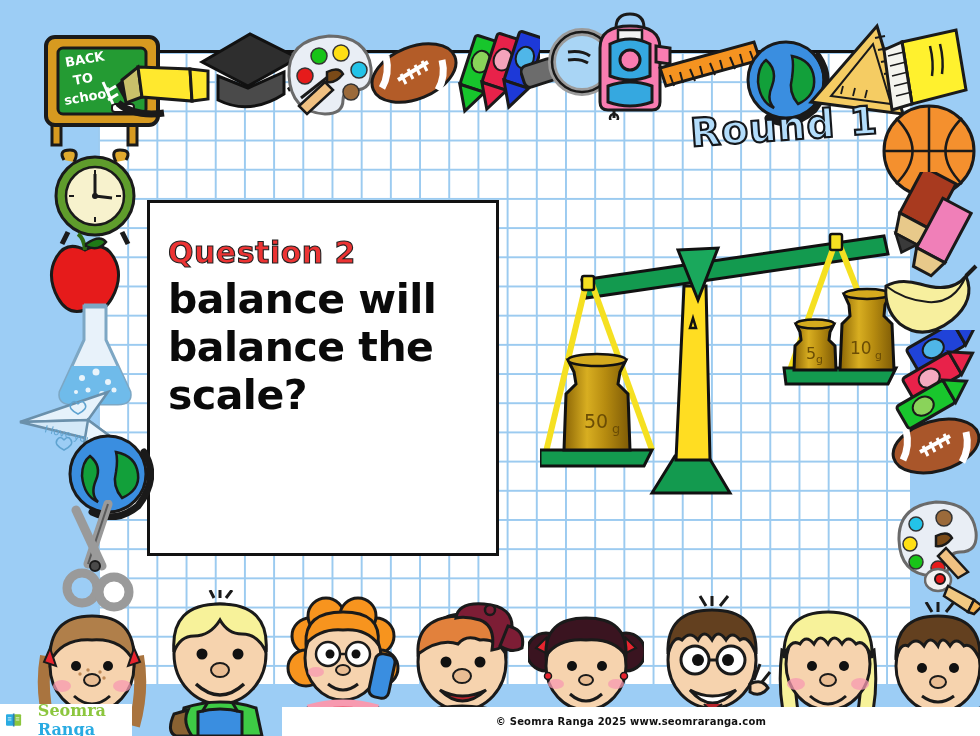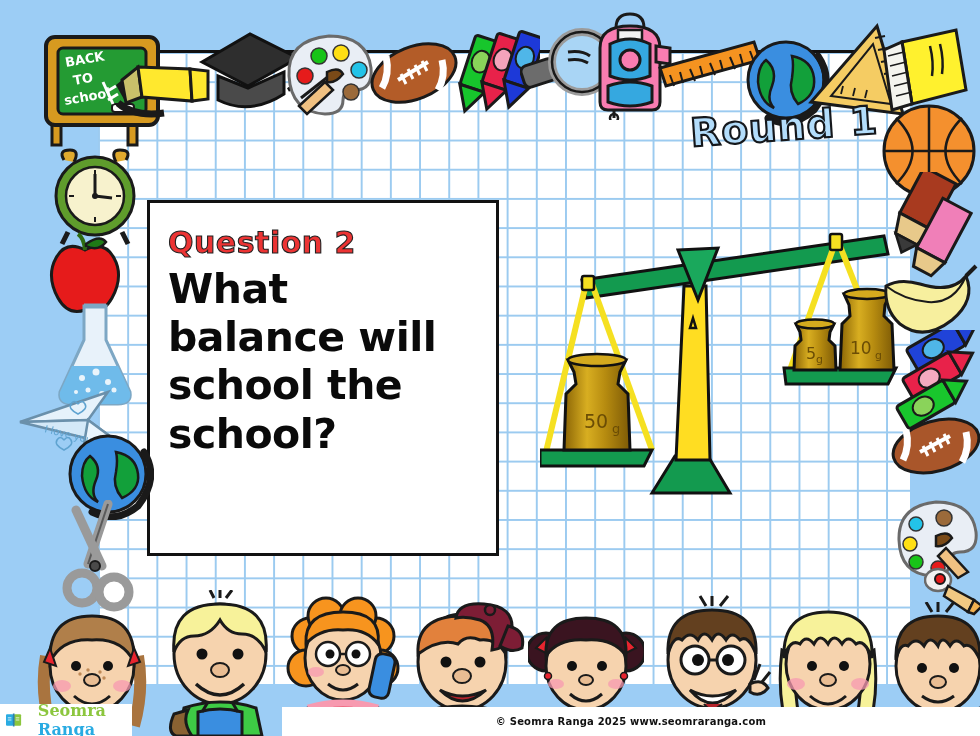--- a/index.html
+++ b/index.html
@@ -36,21 +36,21 @@
   
   .qcard{
     position:absolute;left:147px;top:200px;width:352px;height:356px;
     background:#fff;border:3px solid #121212;box-sizing:border-box;
     padding:14px 18px 0 18px;z-index:30;
   }
   .qnum{
     font-family:"DejaVu Sans", sans-serif;
     font-size:30px;font-weight:bold;color:#ec3434;
     -webkit-text-stroke:1.1px #222;
-    letter-spacing:.5px;line-height:1.05;margin:10px 0 6px 0;
+    letter-spacing:.5px;line-height:1.05;margin:20px 0 6px 0;
   }
   .qtext{
     font-family:"DejaVu Sans", sans-serif;
     font-size:41px;line-height:1.18;color:#0a0a0a;font-weight:600;
     letter-spacing:-0.5px;
   }
 
   
   .scale{position:absolute;left:540px;top:228px;width:380px;height:290px;z-index:25;}
 
@@ -340,24 +340,23 @@
     <path d="M56 4 L36 64" stroke="#1a1a1a" stroke-width="2" fill="none" opacity=".5"></path>
     <path d="M24 10 L50 66" stroke="#9a9a9a" stroke-width="9" stroke-linecap="round"></path>
     <circle cx="30" cy="88" r="15" fill="none" stroke="#9a9a9a" stroke-width="9"></circle>
     <circle cx="62" cy="92" r="15" fill="none" stroke="#9a9a9a" stroke-width="9"></circle>
     <circle cx="43" cy="66" r="5" fill="#4a4a4a" stroke="#1a1a1a" stroke-width="2"></circle>
   </svg>
 
   <div class="qcard">
     <div class="qnum noselect">Question 2</div>
     <div class="qtext">
-      <div>What</div>
       <div>balance will</div>
-      <div>school the</div>
-      <div>school?</div>
+      <div>balance the</div>
+      <div>scale?</div>
     </div>
   </div>
 
   <svg class="scale" viewBox="0 0 380 290">
     <defs>
       <linearGradient id="brass" x1="0" y1="0" x2="1" y2="0">
         <stop offset="0%" stop-color="#8a6405"></stop>
         <stop offset="35%" stop-color="#d8ae21"></stop>
         <stop offset="62%" stop-color="#b78c10"></stop>
         <stop offset="100%" stop-color="#7d5a06"></stop>

